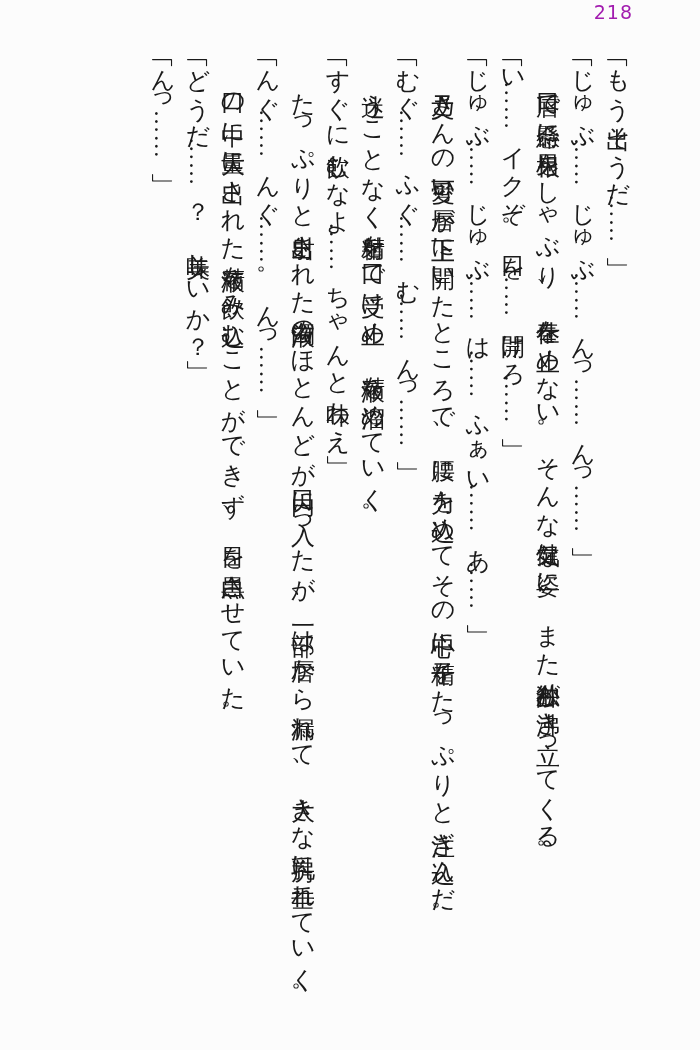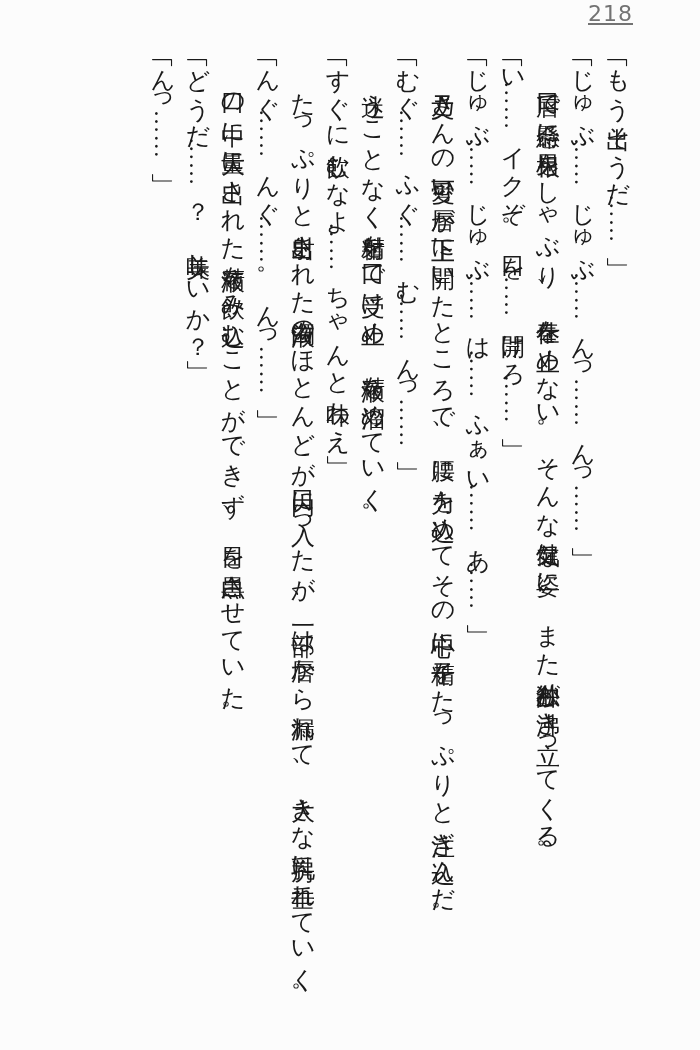--- a/index.html
+++ b/index.html
@@ -12,24 +12,23 @@
     width: 700px;
     height: 1050px;
     background: #fcfcfc;
     overflow: hidden;
   }
   .page-number {
     position: absolute;
     top: 1px;
     right: 67px;
     font-family: "DejaVu Sans", "Liberation Sans", sans-serif;
-    font-size: 22px;
+    font-size: 19px;
     letter-spacing: 1px;
-    color: #737373;
-    text-decoration: underline;
+    color: #a21caf;
   }
   .body-text {
     position: absolute;
     top: 52px;
     right: 65px;
     height: 988px;
     writing-mode: vertical-rl;
     text-orientation: mixed;
     font-family: "Liberation Serif", "DejaVu Serif", serif;
     font-size: 24px;

